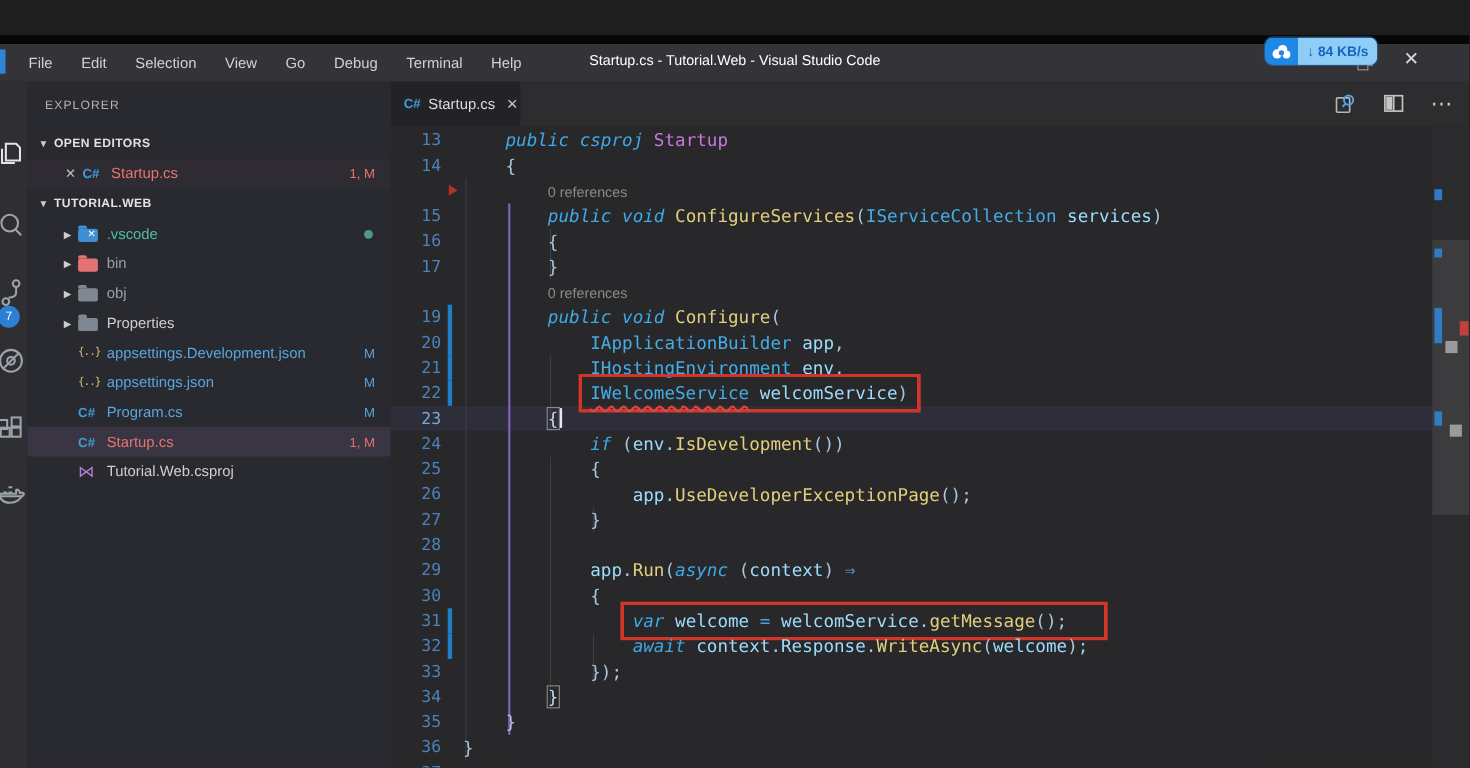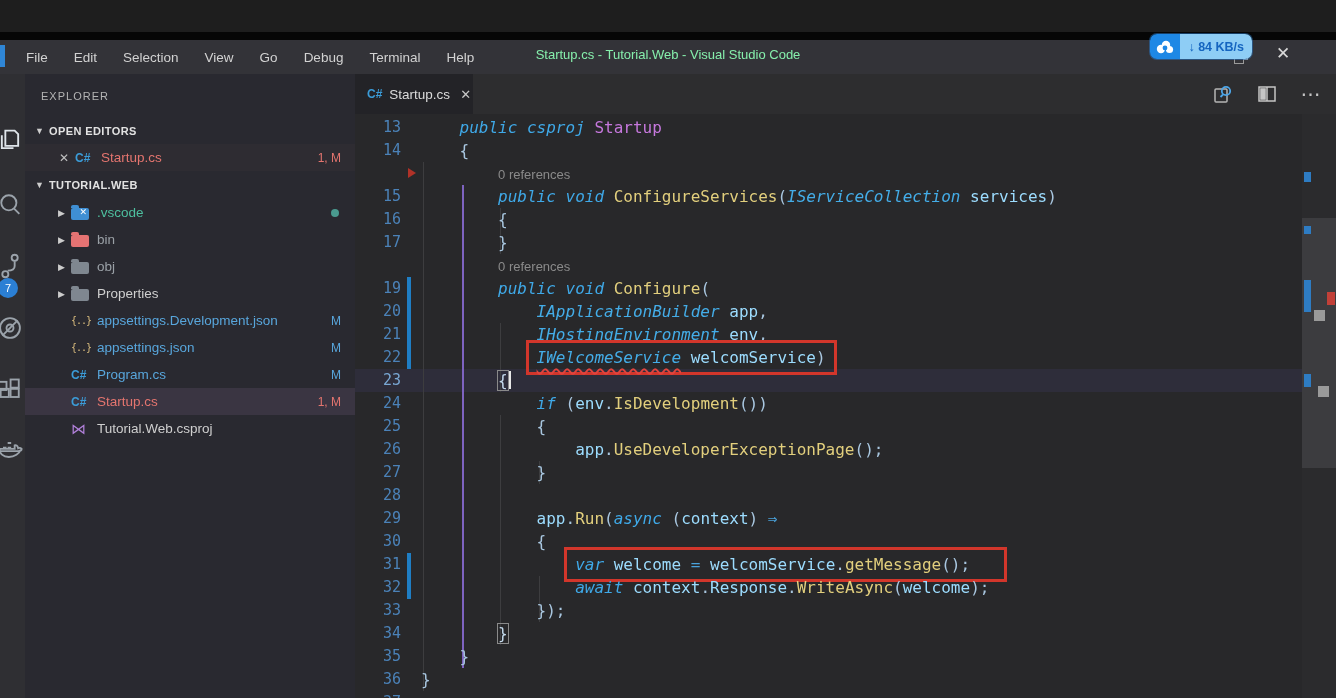--- a/index.html
+++ b/index.html
@@ -11,21 +11,21 @@
   html,body{width:1336px;height:698px;overflow:hidden;background:#1e1e1e;
     font-family:"Liberation Sans",sans-serif;}
   #app{position:relative;width:1336px;height:698px;background:var(--editor);margin-top:32px;}
 
   
   #titlebar{position:absolute;left:0;top:0;width:1336px;height:42px;background:var(--titlebar);z-index:20;}
   #top-strip{position:absolute;left:0;top:0;width:1336px;height:8px;background:#060606;}
   #logo-sliver{position:absolute;left:0;top:13px;width:5px;height:22px;background:#2f86d6;}
   #menubar{position:absolute;left:26px;top:10px;display:flex;gap:26px;font-size:13.5px;color:#d2d2d2;height:30px;align-items:center;}
   #menubar .menu{cursor:default;}
-  #win-title{position:absolute;left:50%;top:15px;transform:translateX(-50%);font-size:13px;color:#86efac;white-space:nowrap;}
+  #win-title{position:absolute;left:50%;top:15px;transform:translateX(-50%);font-size:13px;color:#ffffff;white-space:nowrap;}
   #net-badge{position:absolute;right:84px;top:2px;height:25px;display:flex;z-index:6;border-radius:7px;overflow:hidden;box-shadow:0 0 0 1px rgba(40,120,200,.5);}
   #net-badge .cloud{width:30px;background:#1e88e5;display:flex;align-items:center;justify-content:center;}
   #net-badge .speed{background:#8ecdf5;color:#1565c0;font-size:12.5px;font-weight:bold;display:flex;align-items:center;padding:0 8px;white-space:nowrap;text-align:right;}
   #restore-btn{position:absolute;right:88px;top:19px;width:14px;height:13px;z-index:4;}
   #restore-btn .r1{position:absolute;right:0;top:0;width:10px;height:9px;border:1px solid #9a9a9a;}
   #restore-btn .r2{position:absolute;left:0;bottom:0;width:10px;height:9px;border:1px solid #9a9a9a;background:var(--titlebar);}
   #close-btn{position:absolute;right:40px;top:8px;width:26px;height:26px;color:#d8d8d8;font-size:17px;display:flex;align-items:center;justify-content:center;}
 
   
   #activitybar{position:absolute;left:0;top:42px;width:25px;height:656px;background:var(--activity);overflow:hidden;z-index:10;}
@@ -75,21 +75,21 @@
   .line{position:relative;display:flex;height:23px;width:981px;}
   .line.hl{background:#2e2d3a;}
   .gut{width:50px;flex:none;text-align:right;color:var(--num);font-size:15px;padding-right:4px;}
   .line.hl .gut{color:#79a7d3;}
   .mark{width:16px;flex:none;position:relative;}
   .modbar{position:absolute;left:2px;top:0;width:4px;height:23px;background:#1f7ec4;}
   .redtri{position:absolute;left:3px;top:6px;width:0;height:0;border-left:8px solid #b03228;border-top:5px solid transparent;border-bottom:5px solid transparent;}
   .content{white-space:pre;position:relative;z-index:2;}
   .lens{color:#8a8a8a;font-size:13px;font-family:"Liberation Sans",sans-serif;}
   .tk-kw{color:var(--kw);font-style:italic;}
-  .tk-type{color:#44ade8;font-style:italic;}
+  .tk-type{color:#44ade8;}
   .tk-cls{color:var(--cls);}
   .tk-meth{color:var(--meth);}
   .tk-var{color:var(--var);}
   .tk-pun{color:var(--pun);}
   .tk-op{color:#4aa3dc;}
   .tk-pln{color:#c8c8c8;}
   .tk-brk{color:#c4daec;outline:1px solid #8a8a8a;}
   .tk-squig{text-decoration:underline;text-decoration-style:wavy;text-decoration-color:#e0443e;text-decoration-thickness:1.5px;text-underline-offset:5px;}
   .redbox{padding:5px 8px;margin:-5px -8px;box-shadow:0 0 0 3px var(--red);}
   .redbox.wide{padding-right:34px;margin-right:-34px;}

